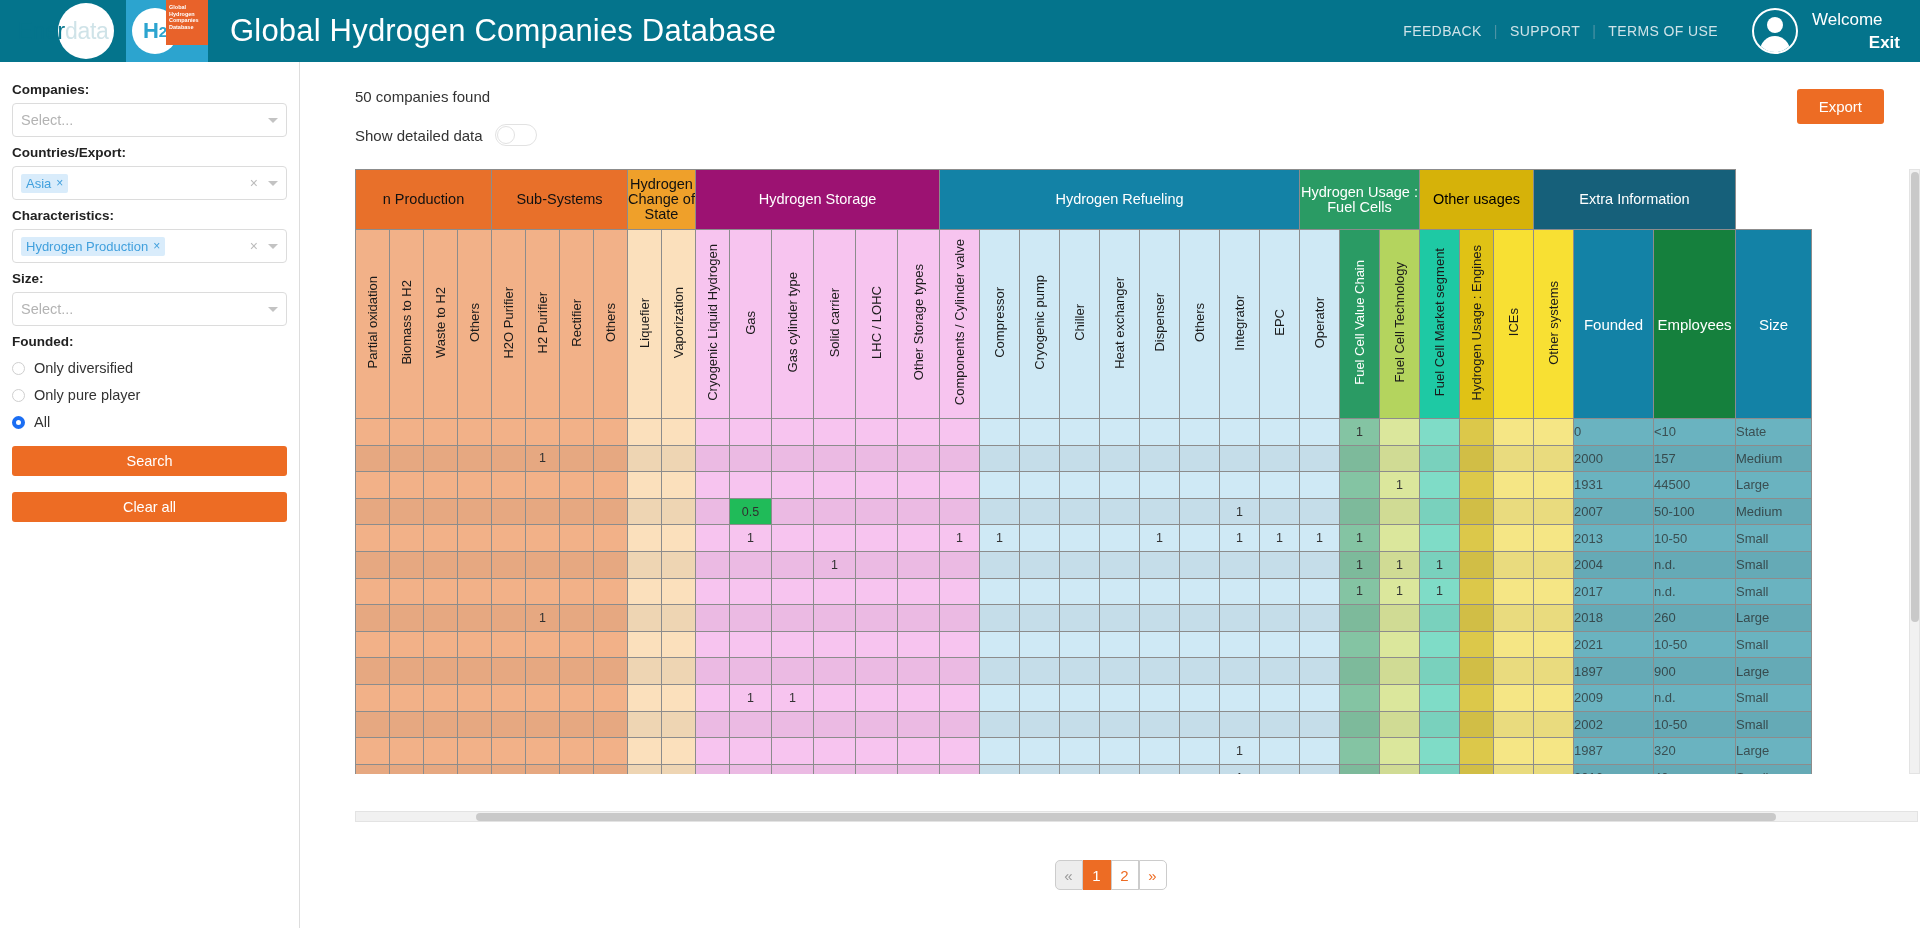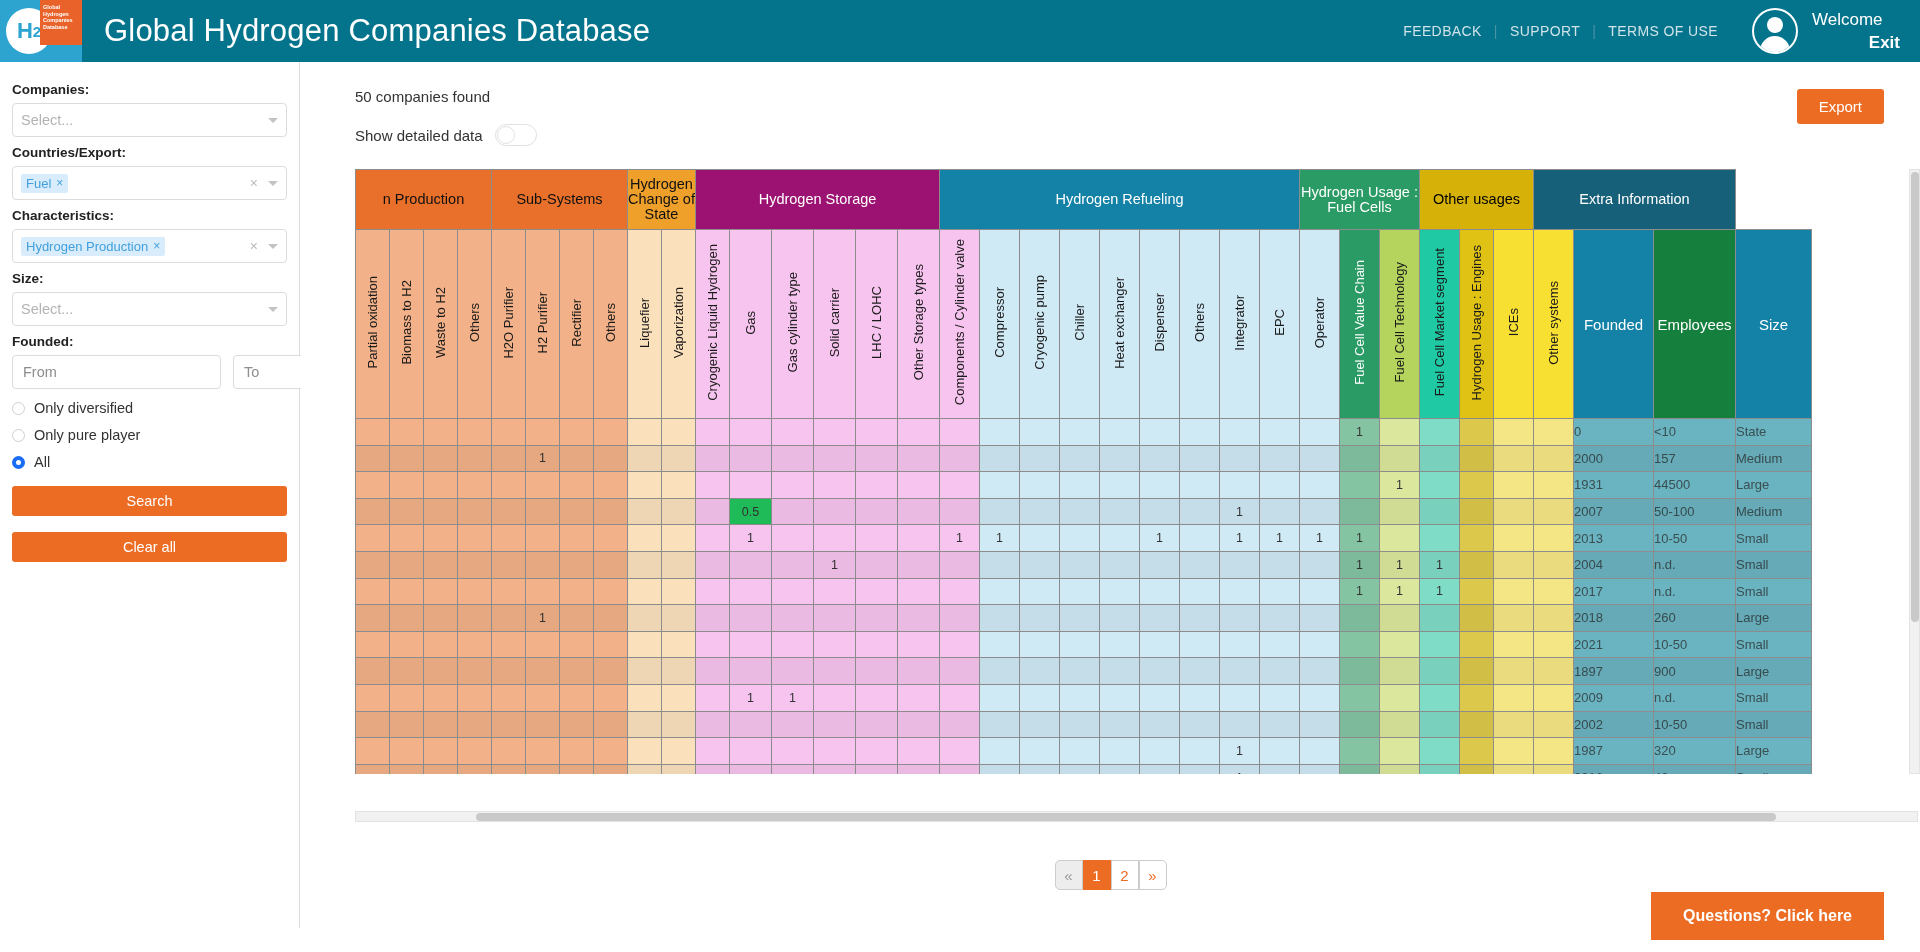--- a/index.html
+++ b/index.html
@@ -156,20 +156,24 @@
   .questions {
     position:absolute; right:36px; bottom:12px; background:#ed6c24; color:#fff;
     border:none; padding:15px 32px; font-size:16px; font-weight:bold; cursor:pointer;
     font-family:"Liberation Sans", sans-serif;
   }
 </style>
 </head>
 <body>
 
 <div class="topbar">
+  <div class="logo-ener">
+    <div class="logo-circle"></div>
+    <div class="logo-text"><b>Ener</b><span>data</span></div>
+  </div>
   <div class="logo-h2">
     <div class="h2-circle">
         <span>H</span>
         <sub>2</sub>
       </div>
     <div class="h2-orange">Global Hydrogen Companies Database</div>
   </div>
   <div class="app-title">Global Hydrogen Companies Database</div>
   <div class="top-links">
     <a href="#">FEEDBACK</a>
@@ -195,21 +199,21 @@
   <div class="select-box">
     <span class="select-placeholder">Select...</span>
     <span class="sel-right">
         <span class="caret"></span>
       </span>
   </div>
 
   <div class="field-label">Countries/Export:</div>
   <div class="select-box">
     <span class="chip">
-        <span>Fuel</span>
+        <span>Asia</span>
         <span class="x">×</span>
       </span>
     <span class="sel-right">
         <span>×</span>
         <span class="caret"></span>
       </span>
   </div>
 
   <div class="field-label">Characteristics:</div>
   <div class="select-box">
@@ -225,24 +229,20 @@
 
   <div class="field-label">Size:</div>
   <div class="select-box">
     <span class="select-placeholder">Select...</span>
     <span class="sel-right">
         <span class="caret"></span>
       </span>
   </div>
 
   <div class="field-label">Founded:</div>
-  <div class="founded-row">
-    <input type="text" placeholder="From" style="">
-    <input type="text" placeholder="To" style="">
-  </div>
 
   <div class="radio-row">
     <span class="radio"></span>
     <span>Only diversified</span>
   </div>
   <div class="radio-row">
     <span class="radio"></span>
     <span>Only pure player</span>
   </div>
   <div class="radio-row">
@@ -851,14 +851,13 @@
       <div class="thumb"></div>
     </div>
 
   <div class="pager">
     <div>«</div>
     <div class="active">1</div>
     <div>2</div>
     <div>»</div>
   </div>
 
-  <button class="questions">Questions? Click here</button>
 </div>
 
 </body></html>

